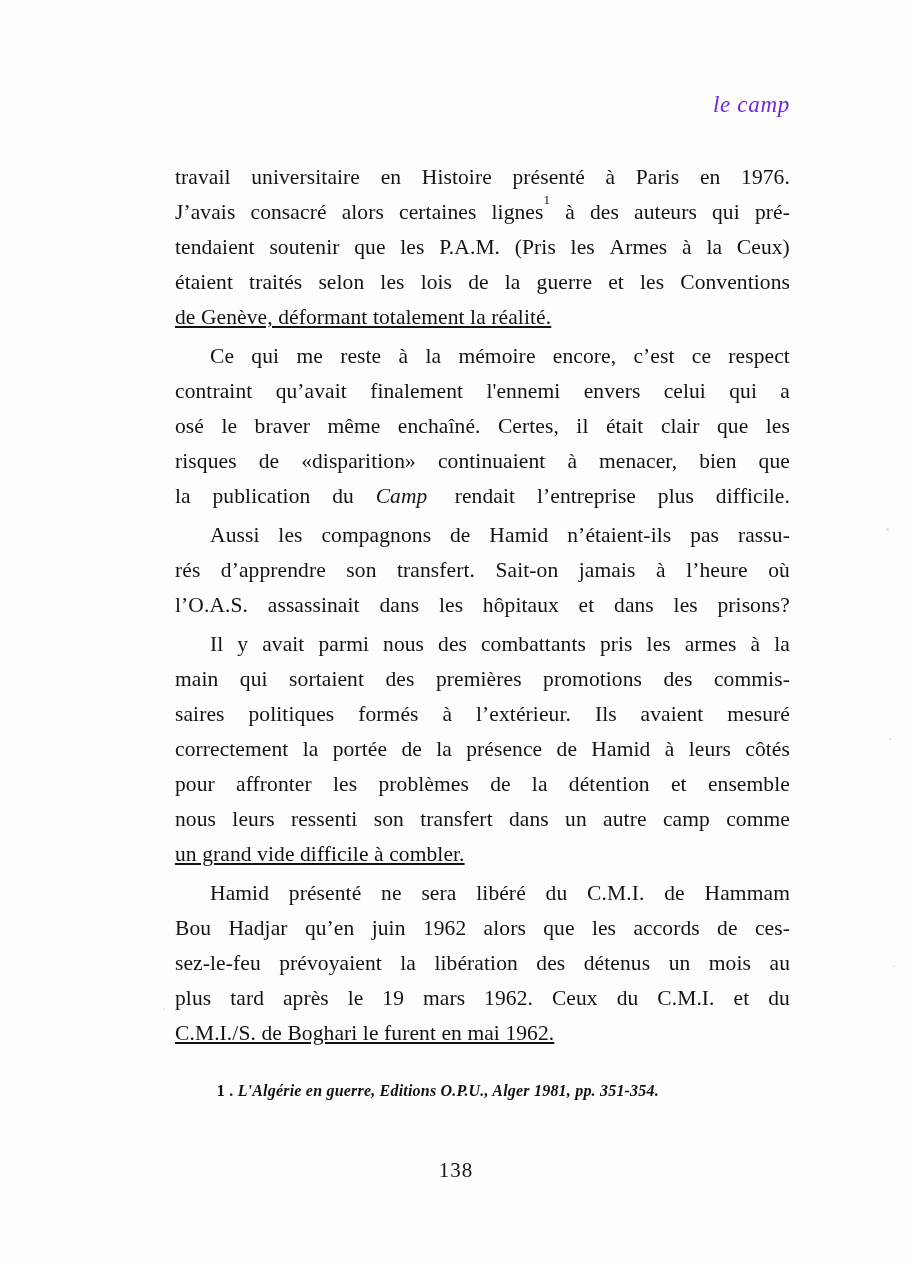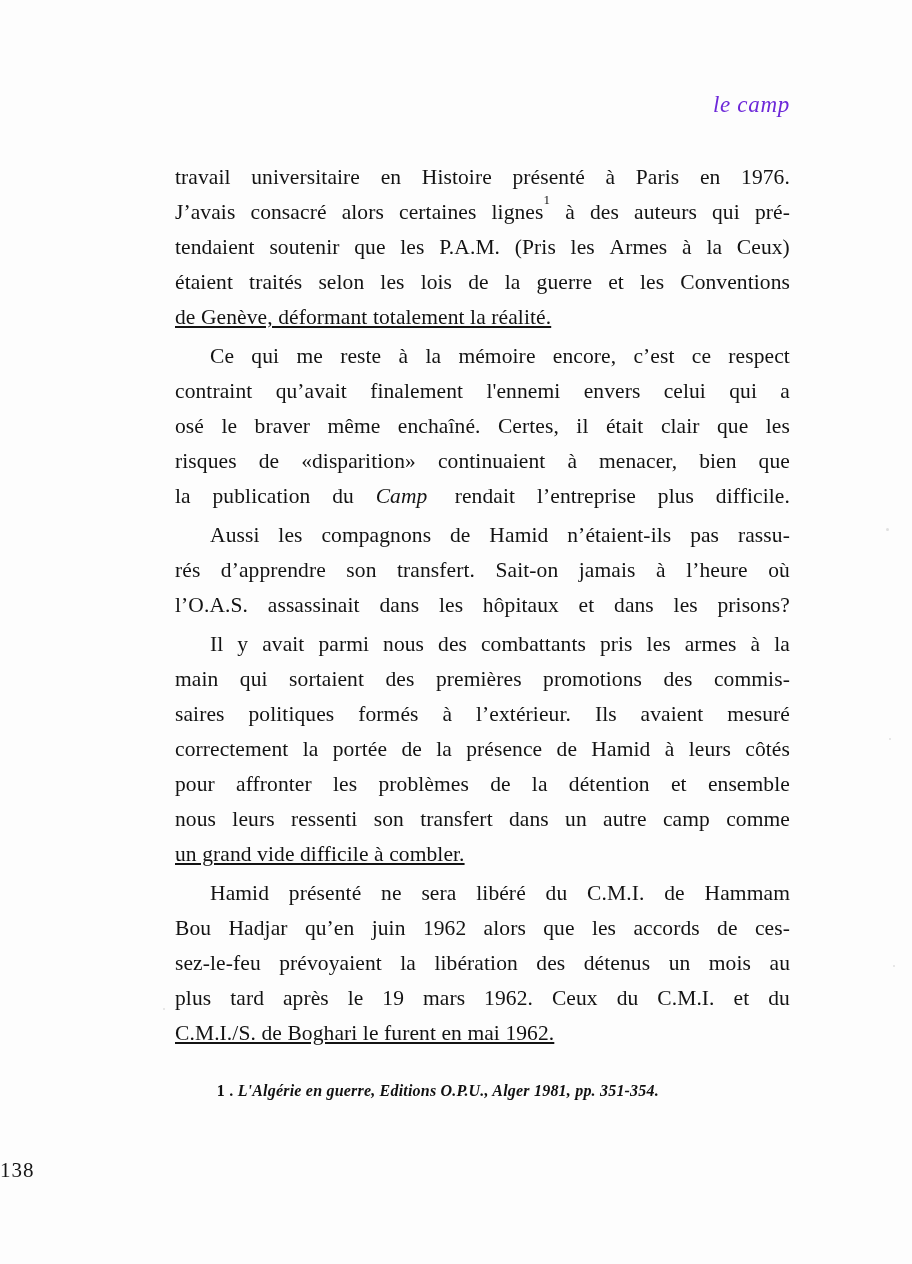--- a/index.html
+++ b/index.html
@@ -102,21 +102,21 @@
     font-style: normal;
     font-weight: bold;
   }
 
   
   .folio {
     position: absolute;
     top: 1158px;
     left: 0;
     width: 912px;
-    text-align: left;
+    text-align: center;
     font-size: 21px;
     color: #161616;
     letter-spacing: 1px;
   }
 
   
   .speckle {
     position: absolute;
     background: #c9c9c9;
     border-radius: 50%;

